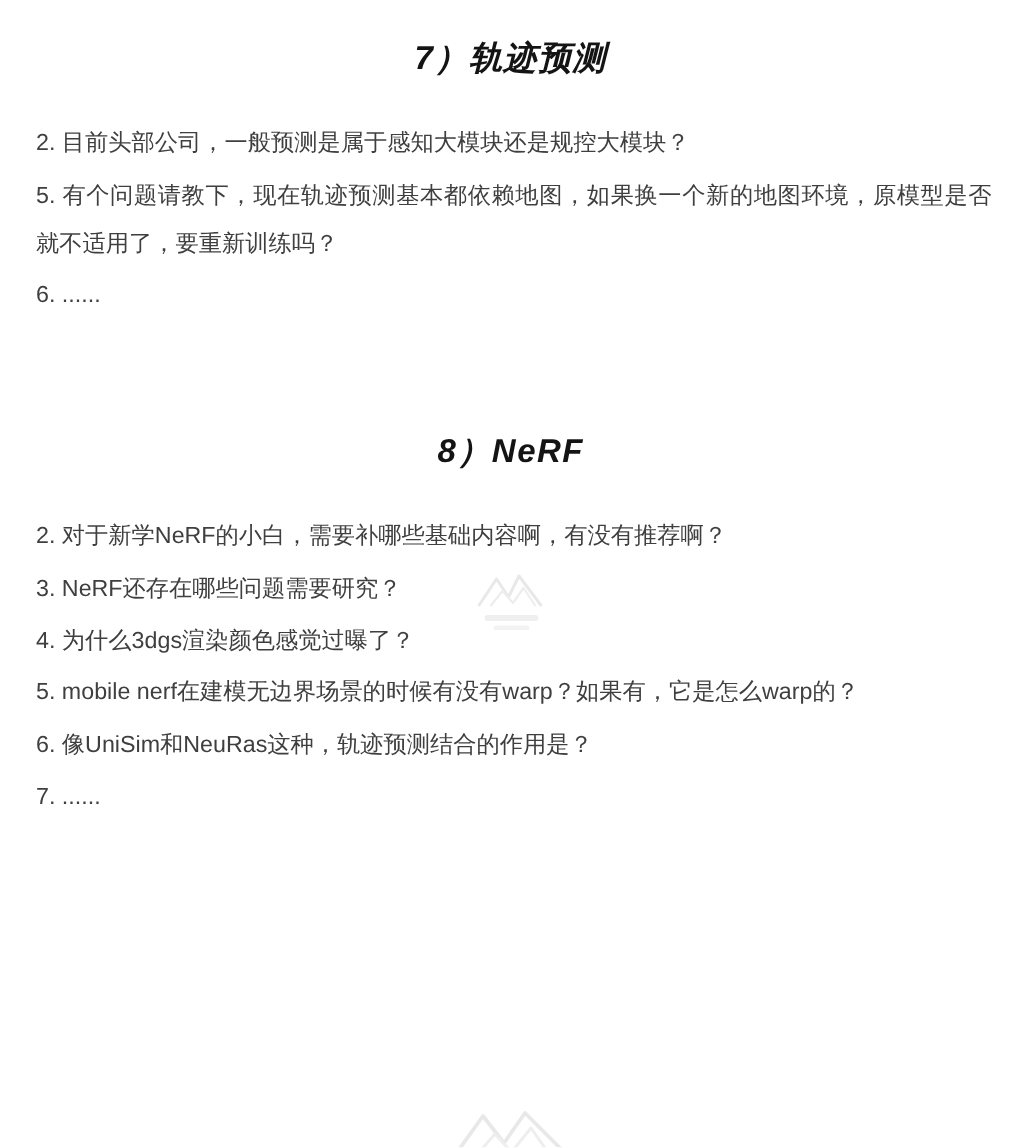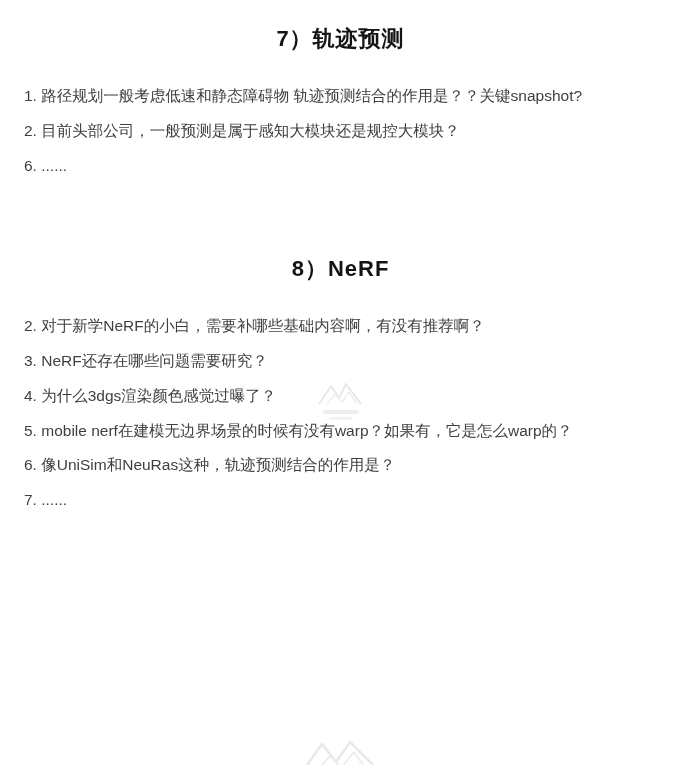--- a/index.html
+++ b/index.html
@@ -16,20 +16,21 @@
   }
   .qa-section { position: relative; z-index: 2; }
   .section-title {
     text-align: center;
     font-size: 22px;
     font-weight: bold;
     color: #141414;
     margin: 0;
     padding: 24px 0 26px 0;
     letter-spacing: 1px;
+    font-style: italic;
   }
   .section-2 .section-title { padding-top: 70px; }
   .q-list {
     padding: 0 20px 0 24px;
   }
   .q-item {
     margin: 0 0 3px 0;
     font-size: 15.5px;
     line-height: 2.05;
     color: #3f3f3f;
@@ -49,22 +50,22 @@
   .watermark svg { display: block; }
 </style>
 </head>
 <body>
 
 <div class="page">
 
   <section class="qa-section section-1">
     <h2 class="section-title">7）轨迹预测</h2>
     <div class="q-list">
-        <p class="q-item"><span class="q-num">1. </span><span>路径规划一般考虑低速和静态障碍物  轨迹预测结合的作用是？？关键snapshot?</span></p>
         <p class="q-item"><span class="q-num">2. </span><span>目前头部公司，一般预测是属于感知大模块还是规控大模块？</span></p>
+        <p class="q-item"><span class="q-num">5. </span><span>有个问题请教下，现在轨迹预测基本都依赖地图，如果换一个新的地图环境，原模型是否就不适用了，要重新训练吗？</span></p>
         <p class="q-item"><span class="q-num">6. </span><span>......</span></p>
       </div>
   </section>
 
   <div class="watermark watermark-mid">
     <svg width="52" height="44" viewBox="0 0 52 44">
       <polyline points="4,26 16,8 24,20 31,6 46,26" fill="none" stroke="#d6d6d6" stroke-width="2" stroke-linejoin="round"></polyline>
       <polyline points="12,26 20,16 27,24 34,14 42,26" fill="none" stroke="#e0e0e0" stroke-width="1.5" stroke-linejoin="round"></polyline>
       <rect x="8" y="32" width="36" height="4" rx="2" fill="#e3e3e3"></rect>
       <rect x="14" y="39" width="24" height="3" rx="1.5" fill="#e9e9e9"></rect>

